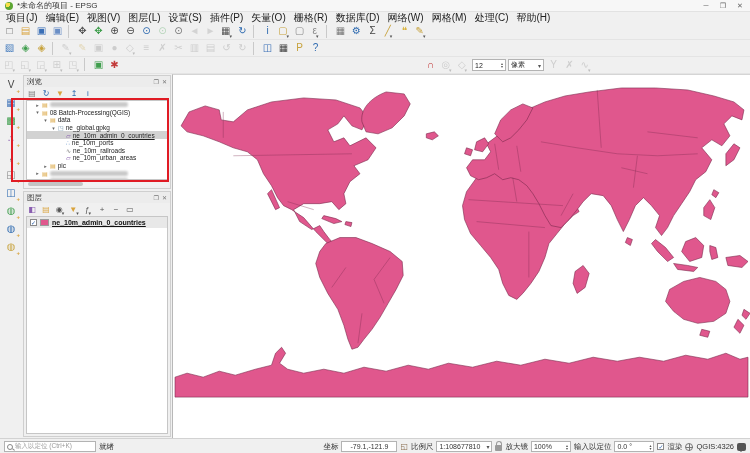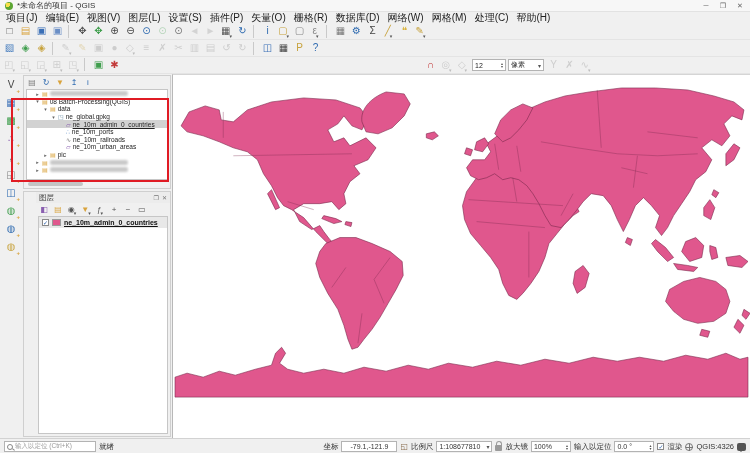--- a/index.html
+++ b/index.html
@@ -37,21 +37,21 @@
   .spin-arrows{display:flex;flex-direction:column;font-size:4px;line-height:3px;color:#555;}
   .combo-caret::after{content:"▾";font-size:6px;color:#555;}
   
   .body{display:flex;height:364px;position:relative;}
   .side-toolbar{width:22px;display:flex;flex-direction:column;align-items:center;padding-top:3px;gap:3px;background:#f0f0f0;}
   .side-toolbar .tbtn{width:16px;height:15px;}
   .side-toolbar .tbtn::after{content:"+";position:absolute;right:-1px;bottom:-2px;font-size:6px;color:#d9a33c;font-weight:bold;}
   .panels{width:150px;display:flex;flex-direction:column;gap:2px;padding:1px;}
   .panel{background:#f0f0f0;border:1px solid #cfcfcf;display:flex;flex-direction:column;overflow:hidden;}
   .panel.browser{height:114px;}
-  .panel.layers{flex:1;padding-left:12px;}
+  .panel.layers{flex:1;}
   .panel-header{height:11px;display:flex;align-items:center;padding:0 3px;font-size:7.5px;color:#333;background:#ececec;}
   .ph-btns{margin-left:auto;display:flex;gap:3px;color:#777;font-size:6px;}
   .ph-float::before{content:"❐";} .ph-close::before{content:"✕";}
   .panel-toolbar{height:13px;display:flex;align-items:center;gap:2px;padding:0 2px;}
   .panel-toolbar .tbtn{width:12px;height:12px;}
   .panel-toolbar .tbtn .g{font-size:8px;}
   .tree{flex:1;background:#fff;border:1px solid #c6c6c6;margin:0 2px;overflow:hidden;}
   .tree-row{display:flex;align-items:center;height:7.6px;font-size:6.5px;gap:2px;white-space:nowrap;}
   .tree-row .ex{width:5px;font-size:5px;color:#666;text-align:center;flex:0 0 auto;}
   .tree-row .ti{font-size:6px;flex:0 0 auto;}
@@ -92,21 +92,21 @@
   .msg-icon{width:9px;height:8px;background:#555;border-radius:2px;position:relative;flex:0 0 auto;}
   .msg-icon::after{content:"";position:absolute;left:2px;bottom:-3px;border:2px solid transparent;border-top-color:#555;}
   .sb-ico{font-size:8px;color:#8a6d4f;}
   .sb-ico.extents::before{content:"◱";}
 </style>
 </head>
 <body>
 
 <div class="titlebar">
   <span class="appicon"></span>
-  <span class="title-text">*未命名的项目 - QGIS</span>
+  <span class="title-text">*未命名的项目 - EPSG</span>
   <span class="win-btns">
     <span class="win-btn wb-min"></span>
     <span class="win-btn wb-max"></span>
     <span class="win-btn wb-close"></span>
   </span>
 </div>
 
 <div class="menubar">
     <span class="menu-item">项目(J)</span>
     <span class="menu-item">编辑(E)</span>
@@ -371,20 +371,27 @@
         <span class="g" style="color: rgb(47, 107, 176);">◍</span>
       </span>
       <span class="tbtn">
         <span class="g" style="color: rgb(199, 162, 60);">◍</span>
       </span>
     </div>
 
   <div class="panels">
 
     <div class="panel browser">
+      <div class="panel-header">
+        <span>浏览</span>
+        <span class="ph-btns">
+          <span class="ph-float"></span>
+          <span class="ph-close"></span>
+        </span>
+      </div>
       <div class="panel-toolbar">
           <span class="tbtn">
             <span class="g" style="color: rgb(119, 119, 119);">▤</span>
           </span>
           <span class="tbtn">
             <span class="g" style="color: rgb(47, 107, 176);">↻</span>
           </span>
           <span class="tbtn">
             <span class="g" style="color: rgb(217, 163, 60);">▼</span>
           </span>

